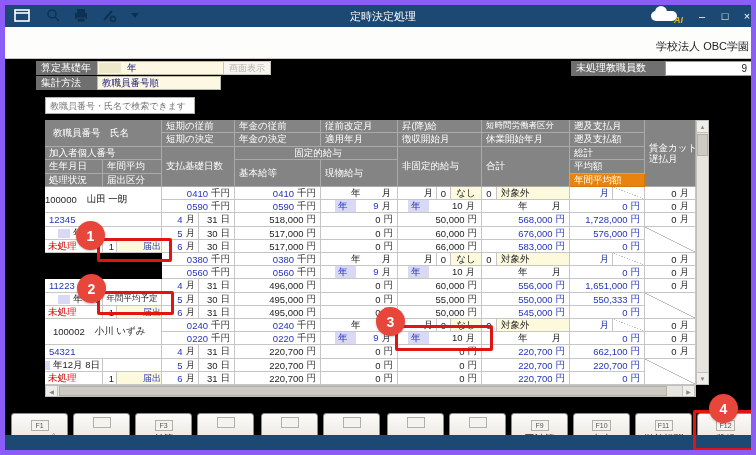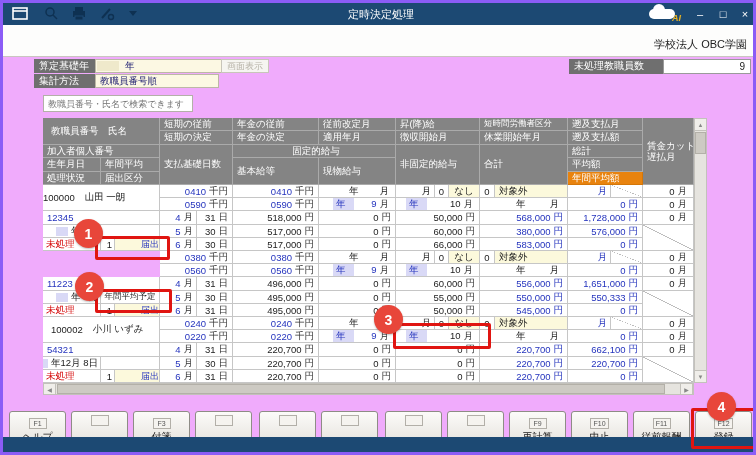--- a/index.html
+++ b/index.html
@@ -1,17 +1,17 @@
 <!DOCTYPE html>
 <html><head>
 <meta charset="utf-8">
 <style>
   html,body{margin:0;padding:0;}
-  #win{position:relative;width:756px;height:455px;background:#f0abfc;overflow:hidden;
-       font-family:"Liberation Sans","DejaVu Sans",sans-serif;border:3px solid #8b5cf6;box-sizing:border-box;text-decoration:underline;}
+  #win{position:relative;width:756px;height:455px;background:#000000;overflow:hidden;
+       font-family:"Liberation Sans","DejaVu Sans",sans-serif;border:5px solid #8b5cf6;box-sizing:border-box;text-decoration:underline;}
   
   #titlebar{position:absolute;left:0;top:0;width:756px;height:22px;background:#1c4973;}
   .tb-icon{position:absolute;top:3px;width:16px;height:15px;color:#0e3152;}
   #title-text{position:absolute;left:0;right:0;top:4px;text-align:center;color:#fff;font-size:11px;}
   .winbtn{position:absolute;top:3px;width:22px;height:16px;color:#fff;font-size:11px;text-align:center;line-height:16px;}
   #ai-logo{position:absolute;right:78px;top:2px;width:34px;height:18px;}
   #ai-cloud{position:absolute;left:2px;top:4px;width:26px;height:10px;background:#fff;border-radius:6px;}
   #ai-cloud:before{content:"";position:absolute;left:4px;top:-5px;width:12px;height:12px;background:#fff;border-radius:50%;}
   #ai-txt{position:absolute;right:0;bottom:0;color:#e8b322;font-size:9px;font-style:italic;font-weight:bold;}
   
@@ -293,21 +293,21 @@
           </div>
       <div class="cell x5 t1" style="padding:0 8px 0 36px;justify-content:space-between">
         <span>年</span>
             <span>月</span>
       </div>
       <div class="cell x5 t2 r">
             <span class="blue">568,000</span>
             <span class="ub">円</span>
           </div>
       <div class="cell x5 t3 r">
-            <span class="blue">380,000</span>
+            <span class="blue">676,000</span>
             <span class="ub">円</span>
           </div>
       <div class="cell x5 t4 r">
             <span class="blue">583,000</span>
             <span class="ub">円</span>
           </div>
 
       <div class="cell x6a t0 r blue" style="padding-right:3px">
             <span>月</span>
           </div>

